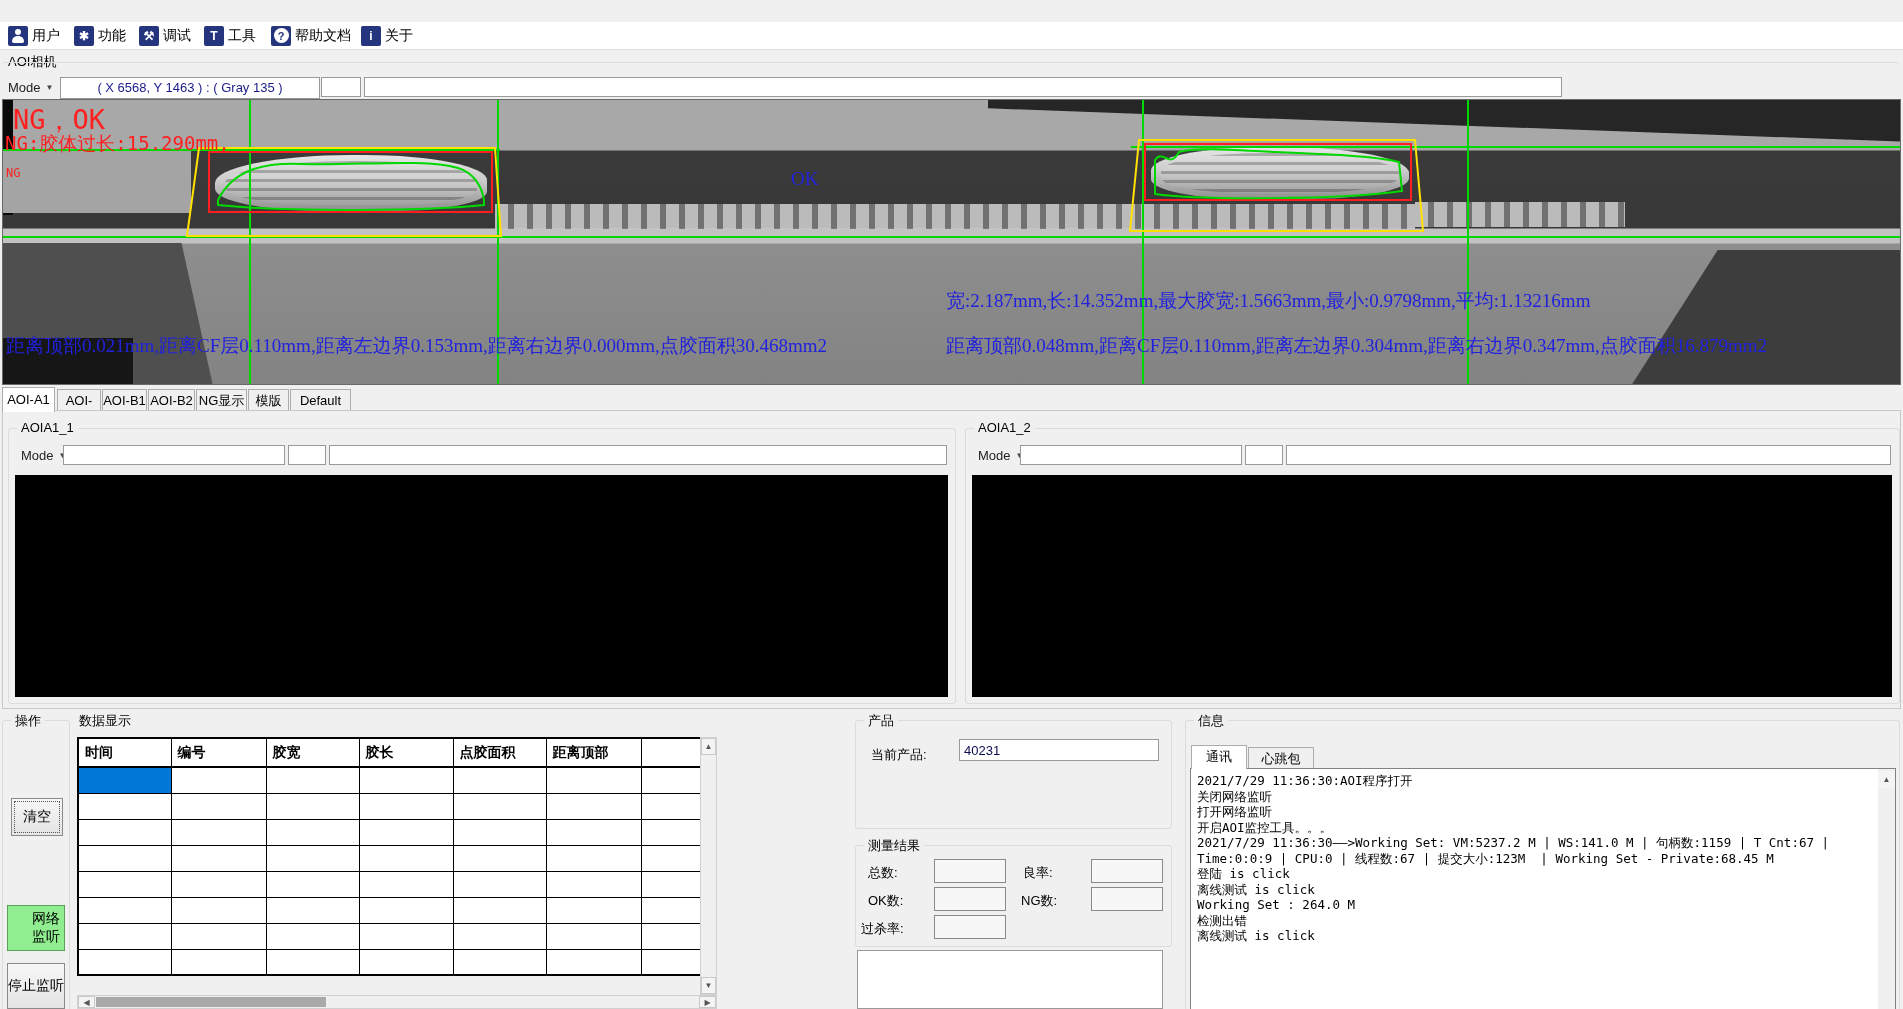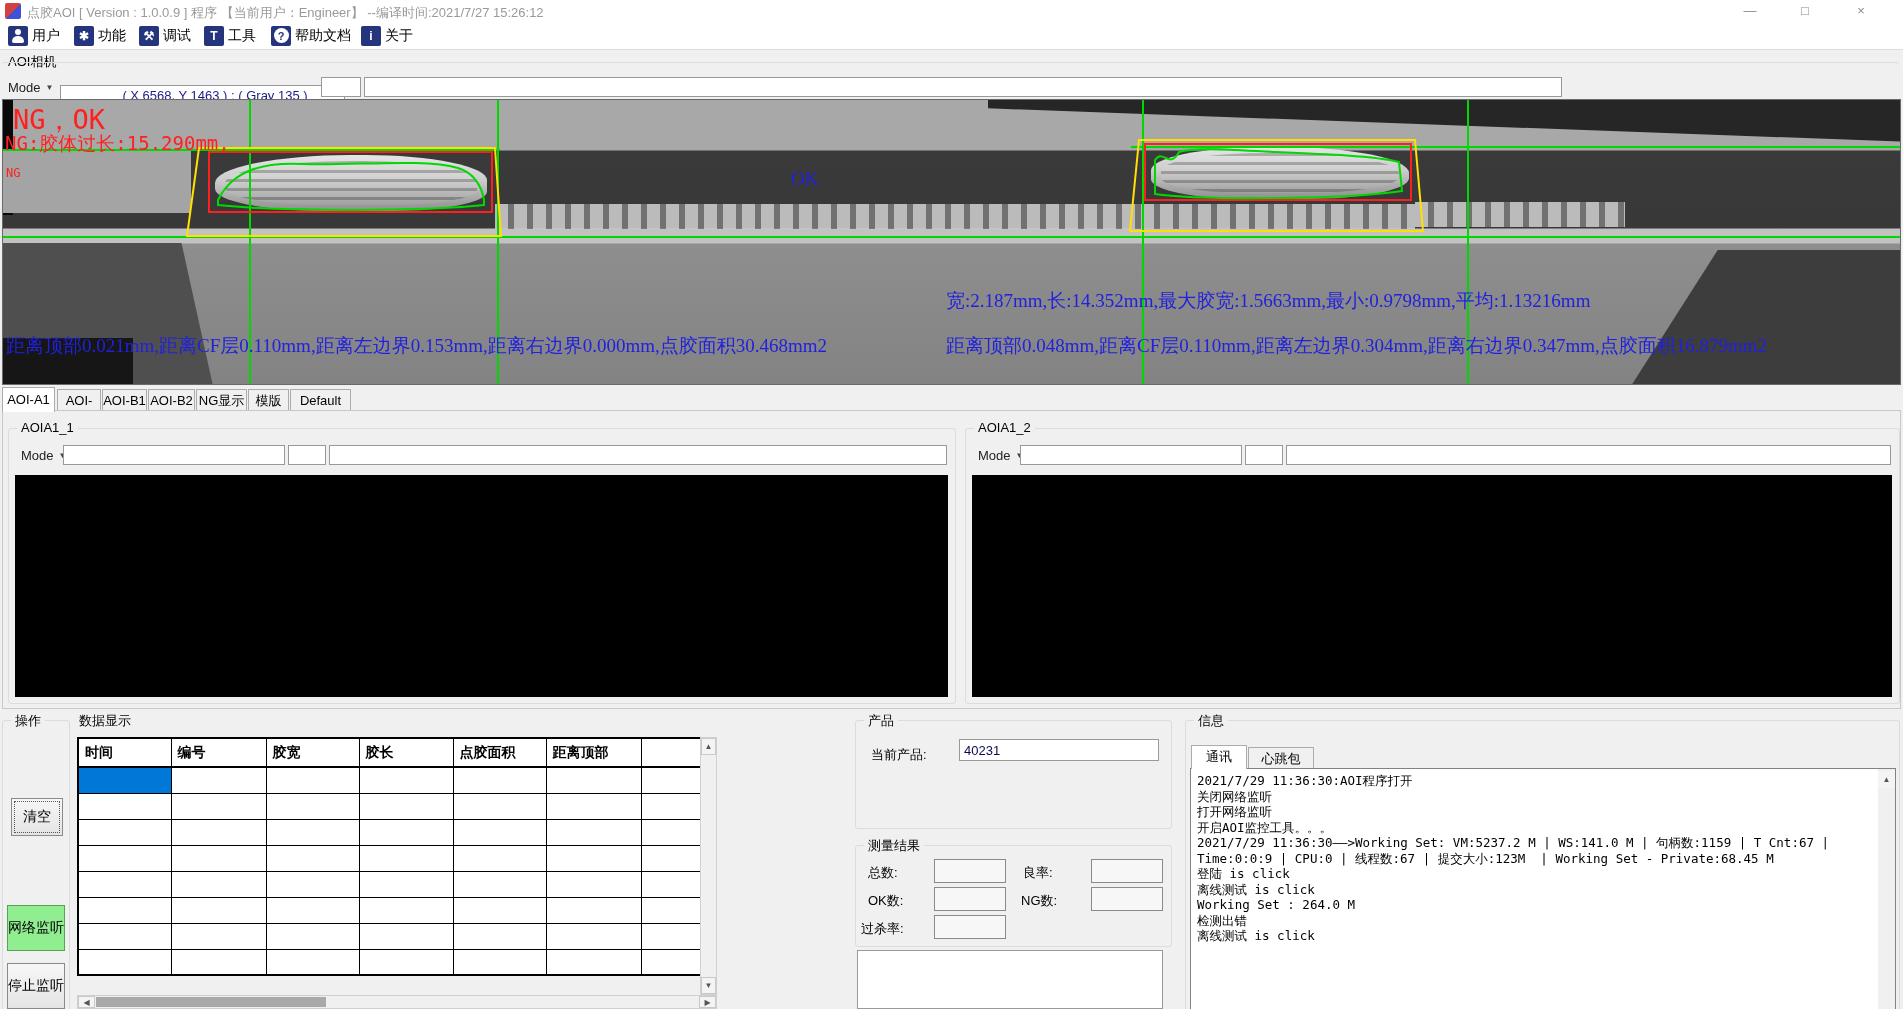--- a/index.html
+++ b/index.html
@@ -68,27 +68,20 @@
   .logtext{position:absolute;left:6px;top:4px;font-size:12.5px;line-height:15.5px;white-space:pre;
            font-family:"DejaVu Sans Mono","Liberation Sans",monospace;color:#000;}
   .resfield{background:#f7f7f7;border:1px solid #8a8a8a;box-sizing:border-box;}
   .lbl{font-size:13px;white-space:nowrap;}
 </style>
 </head>
 <body>
 
 <div id="app">
 
-  <div class="abs titlebar">
-    <div class="abs app-icon"></div>
-    <div class="abs title-text">点胶AOI [ Version : 1.0.0.9 ]  程序 【当前用户：Engineer】 --编译时间:2021/7/27 15:26:12</div>
-    <div class="abs win-btn" style="left:1727px;">—</div>
-    <div class="abs win-btn" style="left:1782px;">□</div>
-    <div class="abs win-btn" style="left:1838px;">×</div>
-  </div>
 
   <div class="abs toolbar">
     <div class="abs tb-item" style="left:8px;">
       <span class="tb-ico">
           <span class="user-glyph"></span>
         </span>
       <span class="tb-label">用户</span>
     </div>
     <div class="abs tb-item" style="left:74px;">
       <span class="tb-ico">✱</span>
@@ -114,21 +107,21 @@
     </div>
   </div>
 
   <div class="abs glabel-plain" style="left:8px;top:53px;">AOI相机</div>
   <div class="abs gbox" style="left:2px;top:62px;width:1897px;height:325px;border-bottom:none;border-left:none;border-right:none;"></div>
 
   <div class="abs mode-btn" style="left:4px;top:77px;">
     <span>Mode</span>
     <span class="dd">▼</span>
   </div>
-  <div class="abs field coord-text" style="left:60px;top:85px;width:258px;height:20px;padding-left:25px;">( X 6568, Y 1463 ) : ( Gray 135 )</div>
+  <div class="abs field coord-text" style="left:60px;top:77px;width:258px;height:20px;">( X 6568, Y 1463 ) : ( Gray 135 )</div>
   <div class="abs field" style="left:321px;top:77px;width:40px;height:20px;box-sizing:border-box;"></div>
   <div class="abs field" style="left:364px;top:77px;width:1198px;height:20px;box-sizing:border-box;"></div>
 
   <div class="abs cam">
 
     <div class="abs" style="left:0;top:0;width:10px;height:115px;background:#0a0a0a;"></div>
     <div class="abs" style="left:985px;top:0;width:914px;height:52px;background:#262626;clip-path:polygon(0 0,100% 0,100% 80%,0 16%);"></div>
     <div class="abs" style="left:0;top:50px;width:188px;height:63px;background:#a4a4a4;"></div>
     <div class="abs" style="left:0;top:143px;width:210px;height:143px;background:#4f4f4f;clip-path:polygon(0 0,85% 0,100% 100%,0 100%);"></div>
     <div class="abs" style="left:0;top:238px;width:130px;height:48px;background:#161616;"></div>
@@ -192,21 +185,21 @@
     </div>
     <div class="abs field" style="left:54px;top:16px;width:222px;height:20px;box-sizing:border-box;"></div>
     <div class="abs field" style="left:279px;top:16px;width:38px;height:20px;box-sizing:border-box;"></div>
     <div class="abs field" style="left:320px;top:16px;width:605px;height:20px;box-sizing:border-box;"></div>
     <div class="abs blackpanel" style="left:6px;top:46px;width:920px;height:222px;"></div>
   </div>
 
   <div class="abs gbox" style="left:2px;top:720px;width:66px;height:300px;">
     <span class="glabel">操作</span>
     <div class="abs btn focusdot" style="left:8px;top:77px;width:52px;height:38px;">清空</div>
-    <div class="abs btn green" style="left:4px;top:184px;width:58px;height:46px;">网络监听</div>
+    <div class="abs btn green" style="left:4px;top:184px;width:58px;height:46px;padding-left:24px;">网络监听</div>
     <div class="abs btn" style="left:4px;top:242px;width:58px;height:46px;">停止监听</div>
   </div>
 
   <div class="abs glabel-plain" style="left:79px;top:712px;">数据显示</div>
   <div class="abs" style="left:77px;top:737px;">
     <table class="grid">
       <colgroup>
         <col style="width:93px">
           <col style="width:95px">
           <col style="width:93px">

